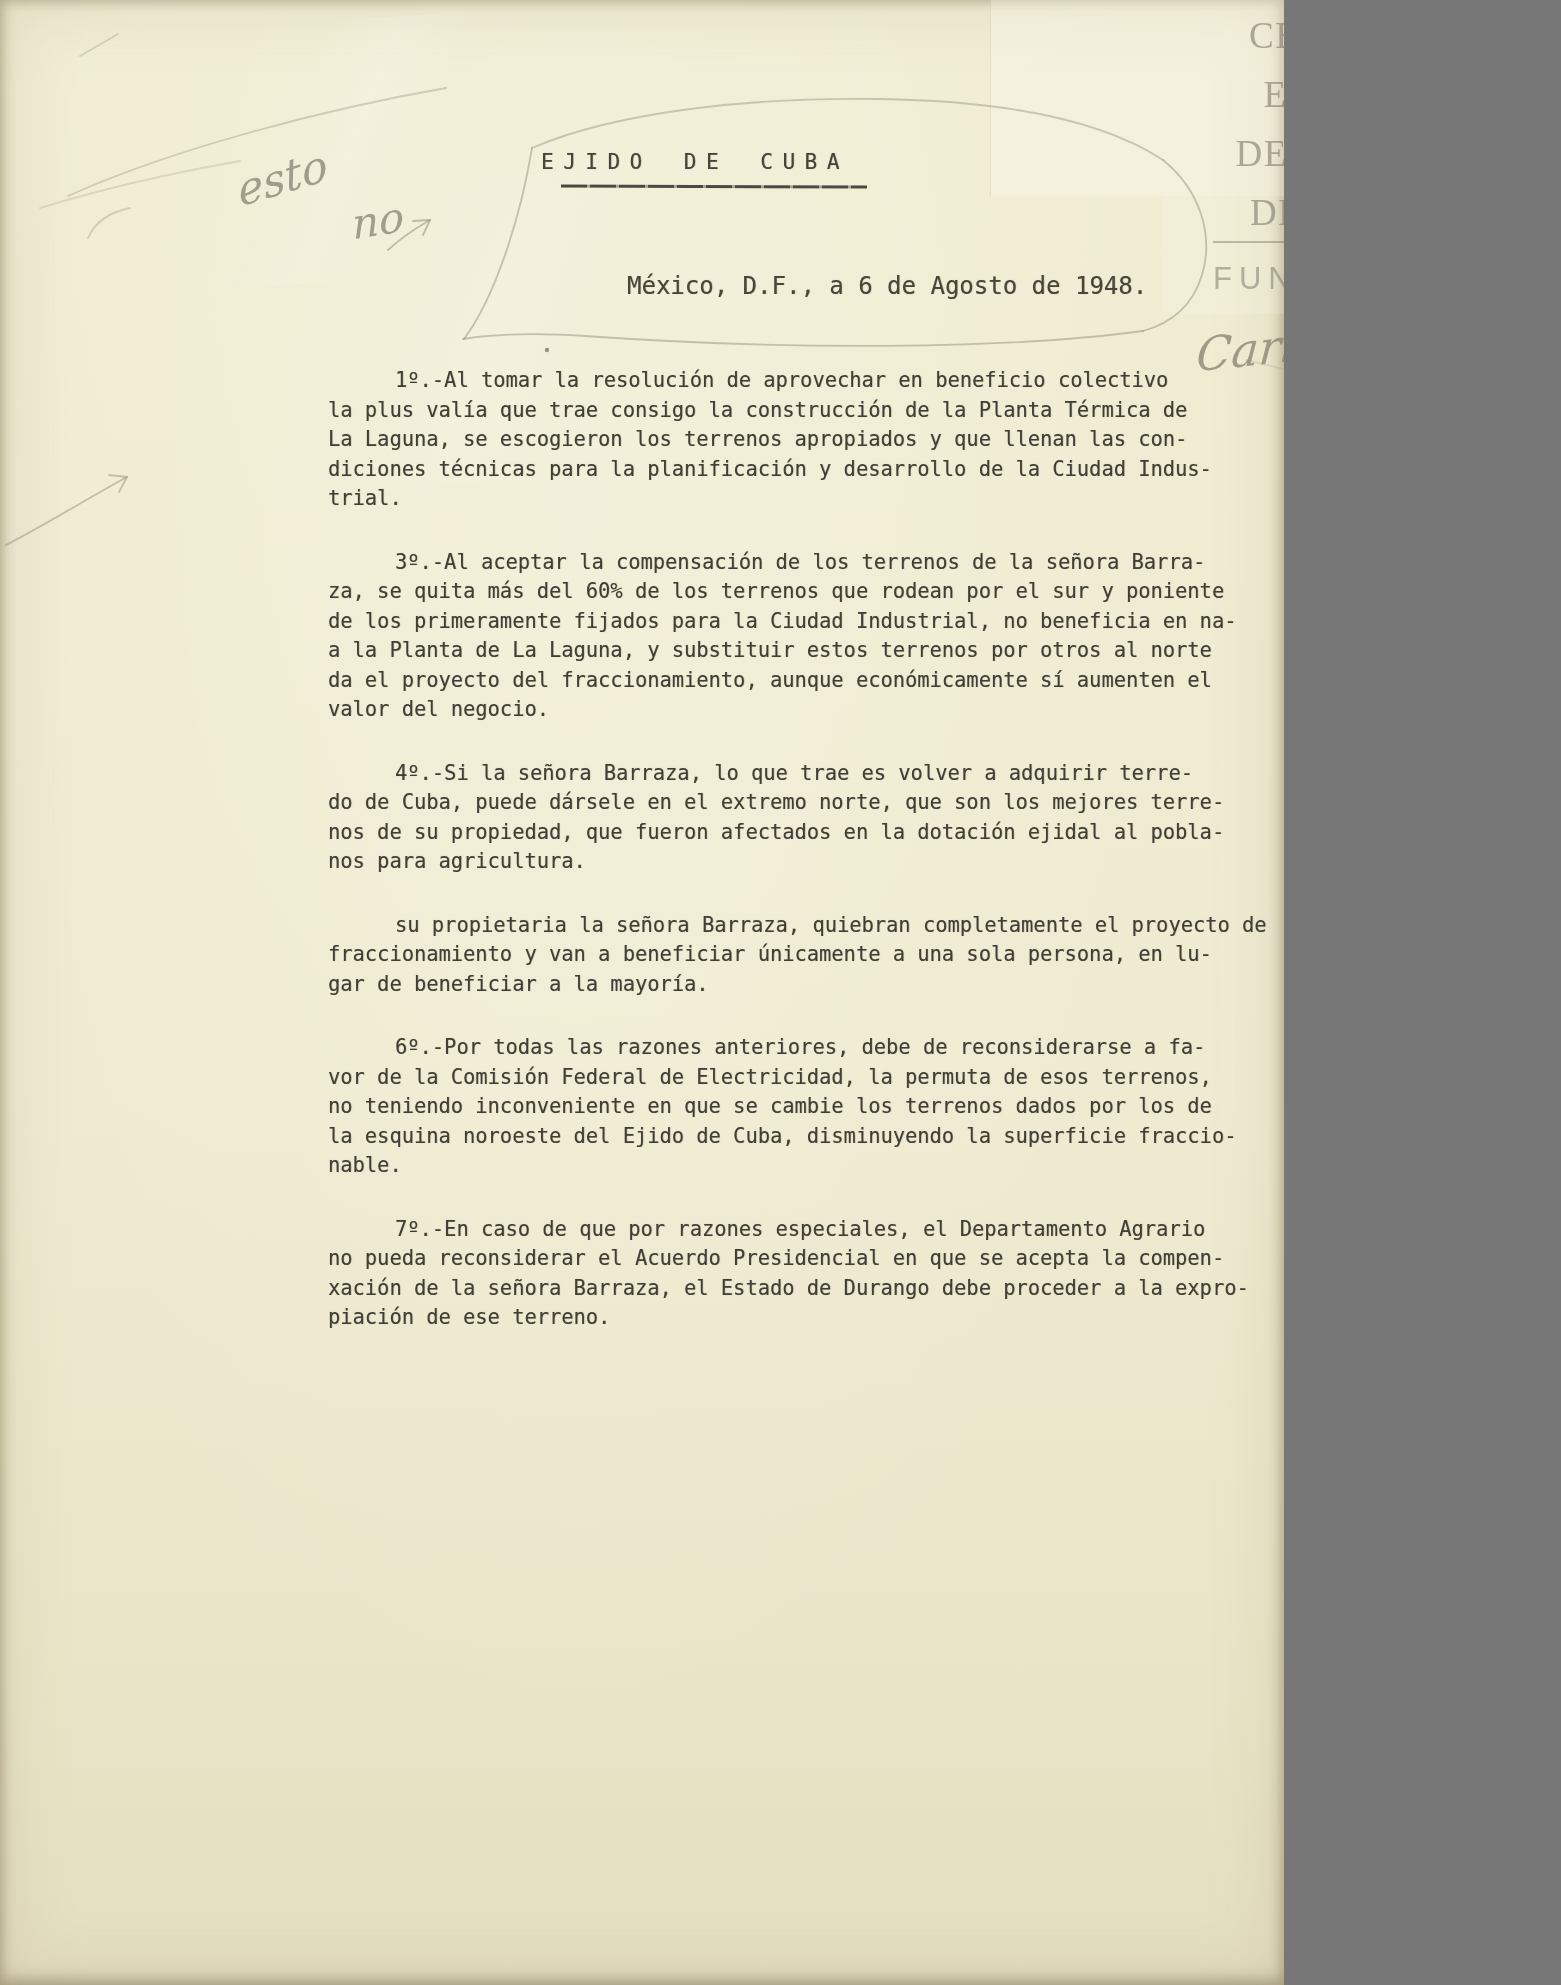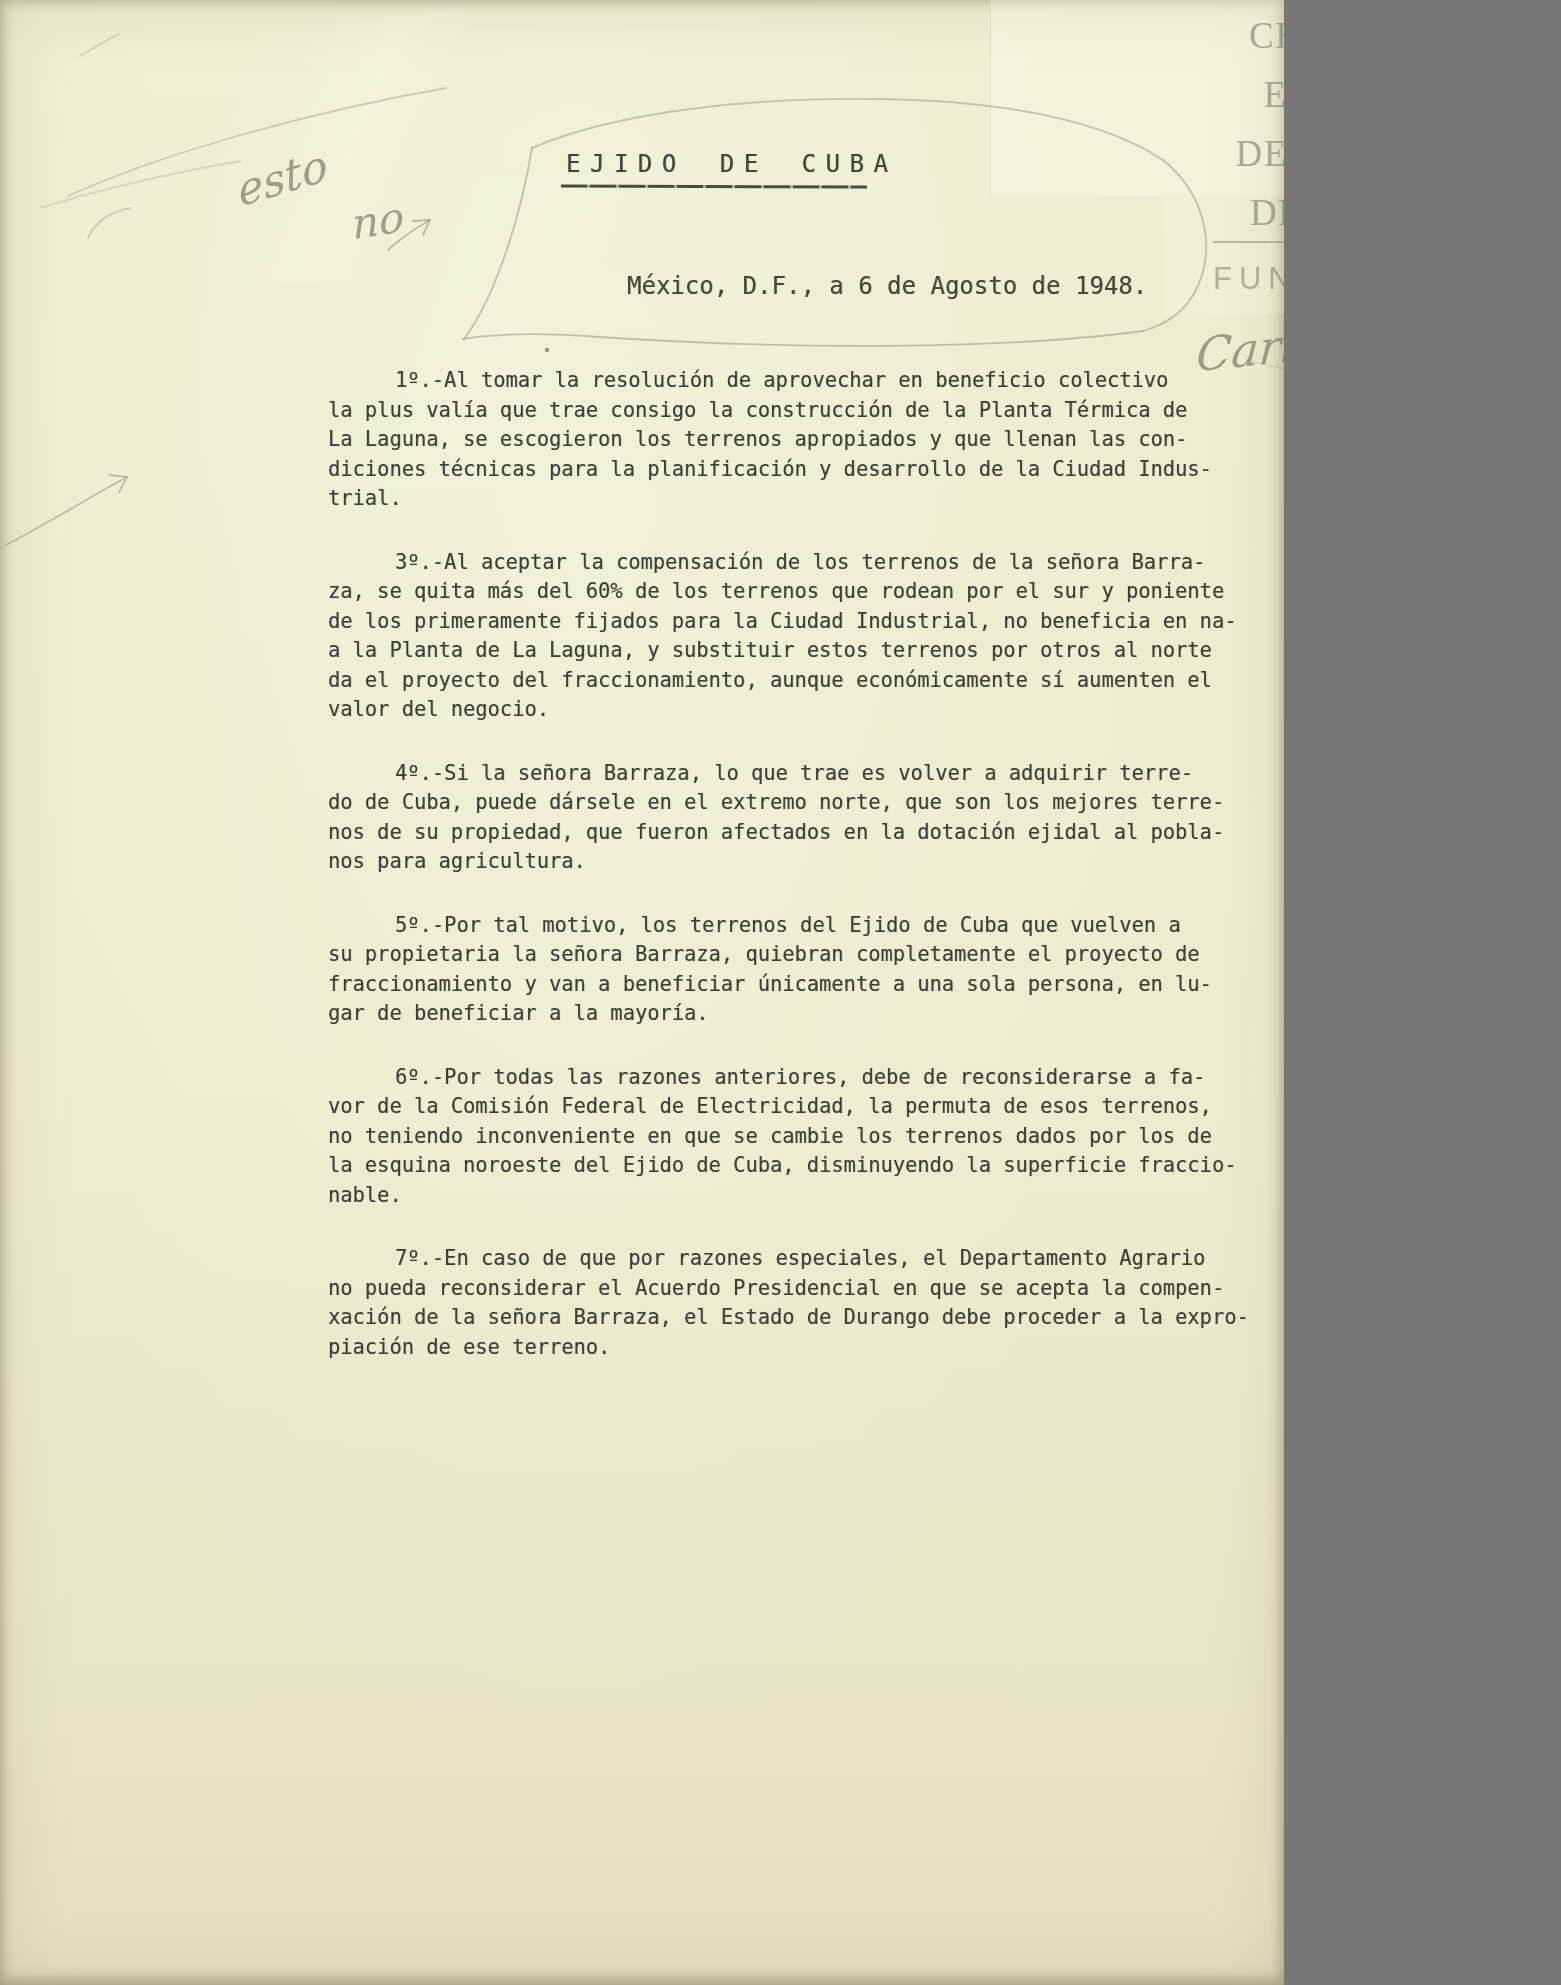--- a/index.html
+++ b/index.html
@@ -23,22 +23,22 @@
     background:rgba(252,250,240,.32);border-left:1px solid rgba(150,143,118,.18);}
   .light-panel2{position:absolute;left:1163px;top:196px;width:398px;height:118px;
     background:rgba(252,250,240,.18);}
   
   .streak{position:absolute;pointer-events:none;opacity:.28;
     background:linear-gradient(115deg,transparent 40%,rgba(255,255,250,.5) 50%,transparent 60%);}
   .s1{left:0;top:20px;width:700px;height:260px;transform:rotate(-4deg);}
   .s2{left:40px;top:180px;width:900px;height:300px;transform:rotate(-6deg);opacity:.18;}
 
   .title{
-    position:absolute;left:566px;top:150px;
-    font-size:24px;color:#45443a;letter-spacing:9.5px;word-spacing:10px;
+    position:absolute;left:541px;top:150px;
+    font-size:21px;color:#45443a;letter-spacing:9.5px;word-spacing:10px;
     text-shadow:.5px .4px .7px rgba(64,62,52,.5);white-space:nowrap;
   }
   .title-underline{
     position:absolute;left:561px;top:185px;width:306px;height:2.5px;
     background:repeating-linear-gradient(90deg,#4b4a40 0 26px,rgba(75,74,64,.45) 26px 29px);
     transform:rotate(.15deg);
   }
   .dateline{
     position:absolute;left:627px;top:272px;
     font-size:24px;color:#474639;white-space:nowrap;
@@ -143,21 +143,20 @@
         <div class="line">da el proyecto del fraccionamiento, aunque económicamente sí aumenten el</div>
         <div class="line">valor del negocio.</div>
       </div>
       <div class="para">
         <div class="line">4º.-Si la señora Barraza, lo que trae es volver a adquirir terre-</div>
         <div class="line">do de Cuba, puede dársele en el extremo norte, que son los mejores terre-</div>
         <div class="line">nos de su propiedad, que fueron afectados en la dotación ejidal al pobla-</div>
         <div class="line">nos para agricultura.</div>
       </div>
       <div class="para">
-        <div class="line">5º.-Por tal motivo, los terrenos del Ejido de Cuba que vuelven a</div>
         <div class="line">su propietaria la señora Barraza, quiebran completamente el proyecto de</div>
         <div class="line">fraccionamiento y van a beneficiar únicamente a una sola persona, en lu-</div>
         <div class="line">gar de beneficiar a la mayoría.</div>
       </div>
       <div class="para">
         <div class="line">6º.-Por todas las razones anteriores, debe de reconsiderarse a fa-</div>
         <div class="line">vor de la Comisión Federal de Electricidad, la permuta de esos terrenos,</div>
         <div class="line">no teniendo inconveniente en que se cambie los terrenos dados por los de</div>
         <div class="line">la esquina noroeste del Ejido de Cuba, disminuyendo la superficie fraccio-</div>
         <div class="line">nable.</div>

